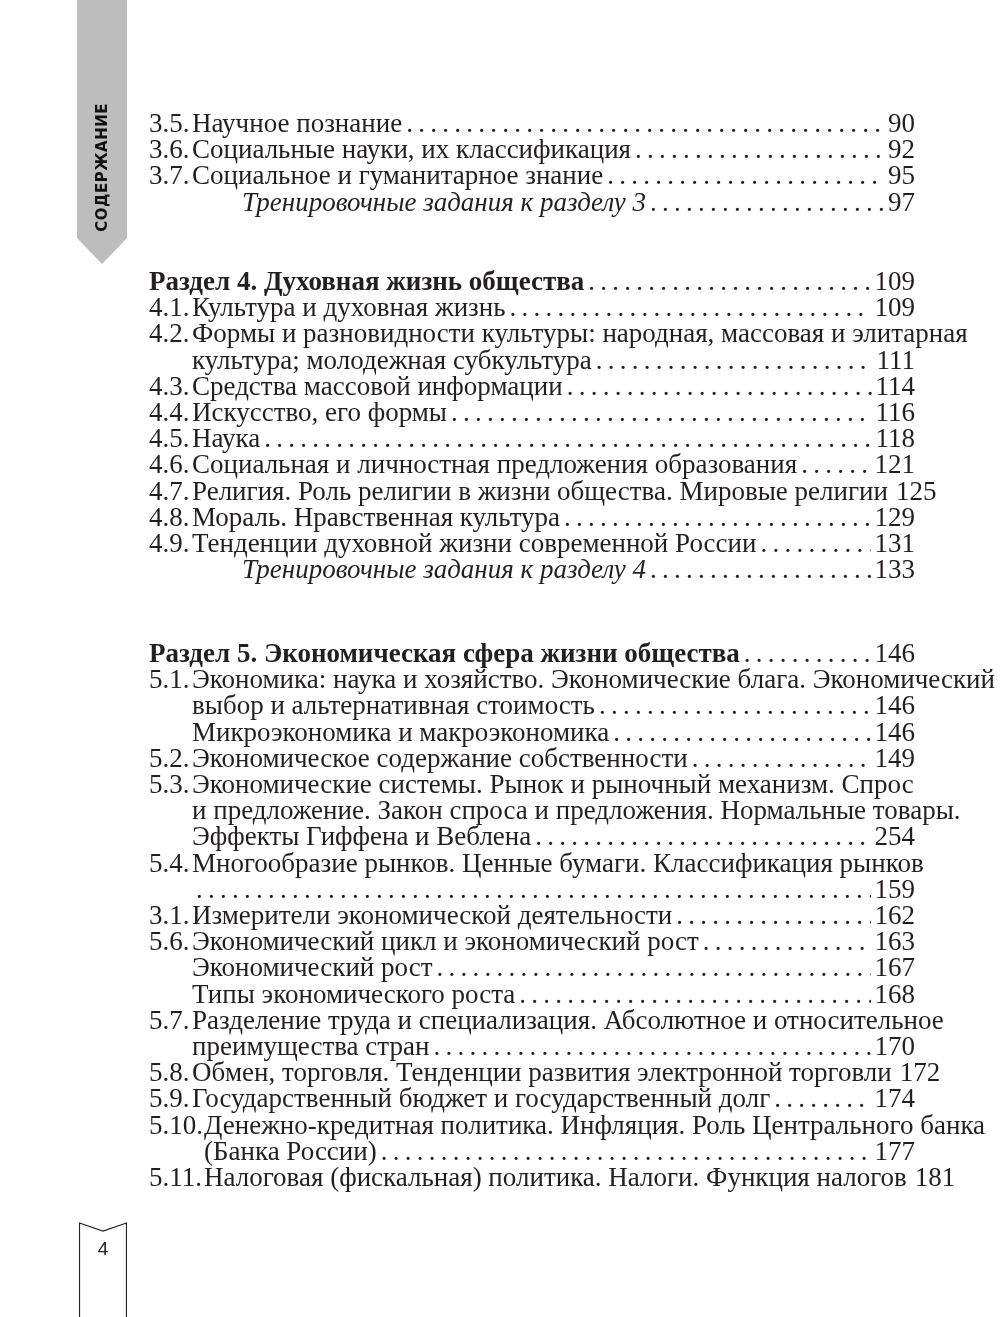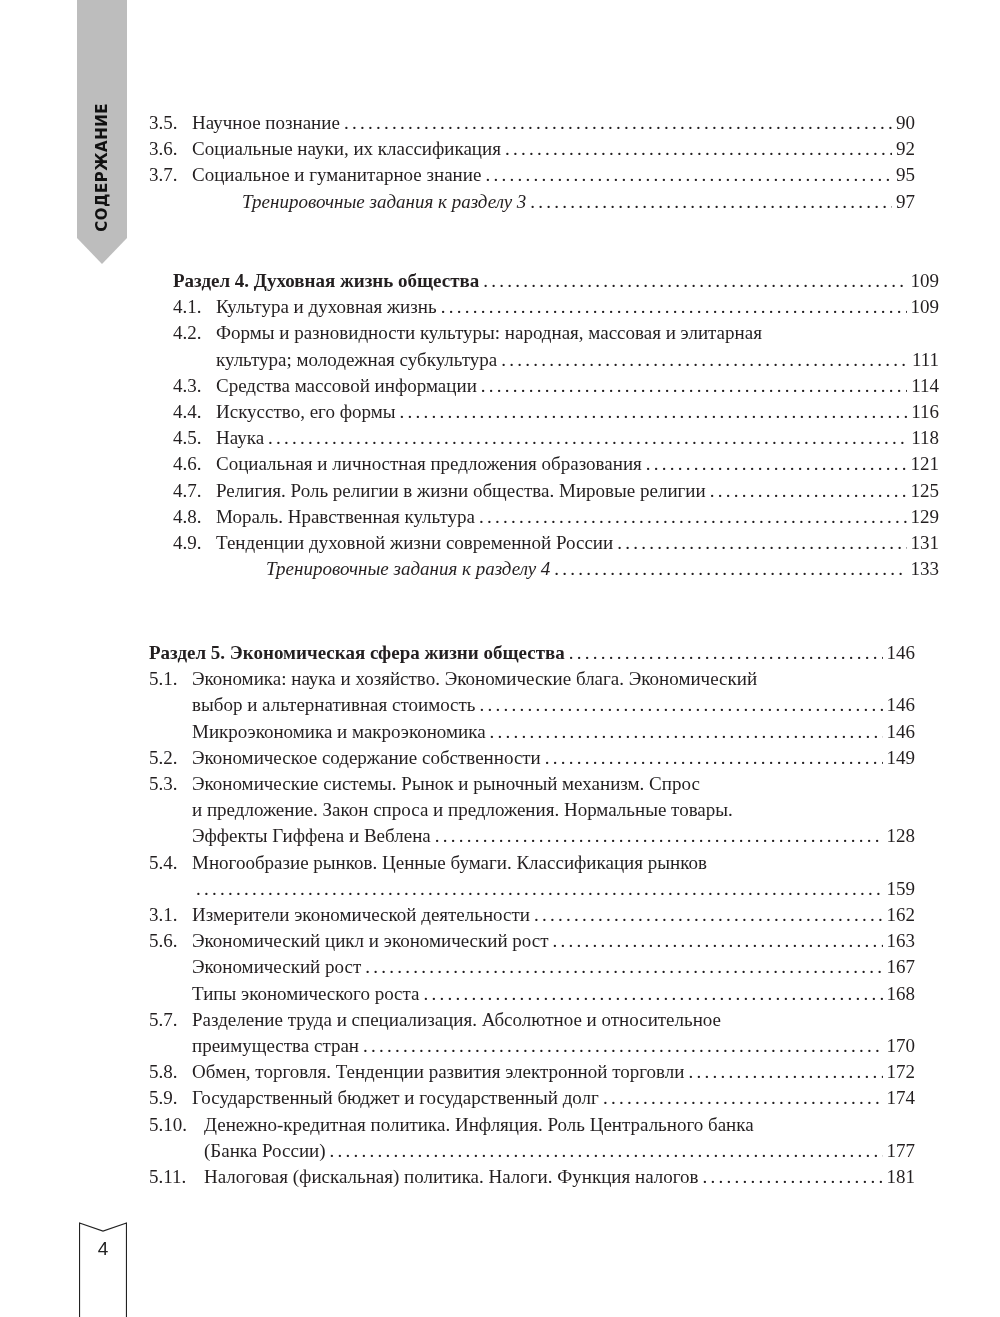--- a/index.html
+++ b/index.html
@@ -5,21 +5,21 @@
   html, body { margin:0; padding:0; background:#fff; }
   body { width:1000px; height:1317px; position:relative; overflow:hidden;
          font-family:"Liberation Serif", serif; color:#231f20; }
   .side-tab { position:absolute; left:77px; top:0; width:50px; height:266px; }
   .side-tab svg { position:absolute; left:0; top:0; }
   .side-tab .label { position:absolute; left:0; top:0; width:50px; height:240px;
       display:flex; align-items:flex-end; justify-content:center; }
   .side-tab .label span { writing-mode:vertical-rl; transform:rotate(180deg);
       font-family:"DejaVu Sans", sans-serif; font-weight:bold; font-size:15px;
       letter-spacing:0.5px; color:#111; margin-bottom:8px; }
-  .toc { position:absolute; left:149px; width:766px; font-size:19px; line-height:26.2px; }
+  .toc { position:absolute; left:149px; width:766px; font-size:27px; line-height:26.2px; }
   .row { display:flex; align-items:baseline; white-space:nowrap; }
   .num { width:43px; flex:none; }
   .num.wide { width:55px; }
   .title { flex:none; }
   .dots { flex:1; overflow:hidden; margin:0 4px; letter-spacing:4.2px; color:#231f20; }
   .dots::after { content:". . . . . . . . . . . . . . . . . . . . . . . . . . . . . . . . . . . . . . . . . . . . . . . . . . . . . . . . . . . . . . . . . . . . . . . . . . . . . . . . . . . . . . . . . . . . . . . . . . . . . . . . . . . . . . . . . . . . . . . . . . ."; letter-spacing:0; word-spacing:-1.5px; }
   .page { flex:none; text-align:right; }
   .indent-wide { padding-left:55px;align-items:center; }
   .italic-indent { padding-left:93px; font-style:italic; }
   .bold { font-weight:bold; }
@@ -59,21 +59,21 @@
       <span class="dots"></span>
       <span class="page">95</span>
     </div>
   <div class="row italic-indent">
       <span class="title">Тренировочные задания к разделу 3</span>
       <span class="dots" style="font-style:normal"></span>
       <span class="page" style="font-style:normal">97</span>
     </div>
 </div>
 
-<div class="toc" style="top:268px;margin-left:24px;">
+<div class="toc" style="top:268px;">
   <div class="row bold">
       <span class="title">Раздел 4. Духовная жизнь общества</span>
       <span class="dots" style="font-weight:normal"></span>
       <span class="page" style="font-weight:normal">109</span>
     </div>
   <div class="row">
       <span class="num">4.1.</span>
       <span class="title">Культура и духовная жизнь</span>
       <span class="dots"></span>
       <span class="page">109</span>
@@ -170,21 +170,21 @@
     <div class="row">
         <span class="num">5.3.</span>
         <span class="title">Экономические системы. Рынок и рыночный механизм. Спрос</span>
       </div>
     <div class="row cont">
         <span class="title">и предложение. Закон спроса и предложения. Нормальные товары.</span>
       </div>
     <div class="row cont">
         <span class="title">Эффекты Гиффена и Веблена</span>
         <span class="dots"></span>
-        <span class="page">128</span>
+        <span class="page">254</span>
       </div>
   </div>
   <div>
     <div class="row">
         <span class="num">5.4.</span>
         <span class="title">Многообразие рынков. Ценные бумаги. Классификация рынков</span>
       </div>
     <div class="row cont">
         <span class="dots"></span>
         <span class="page">159</span>

